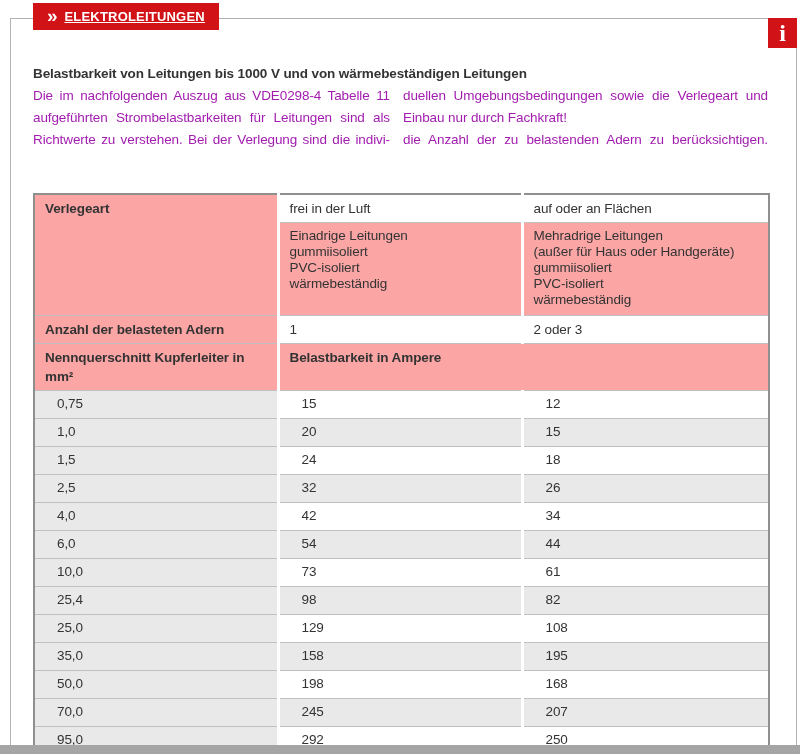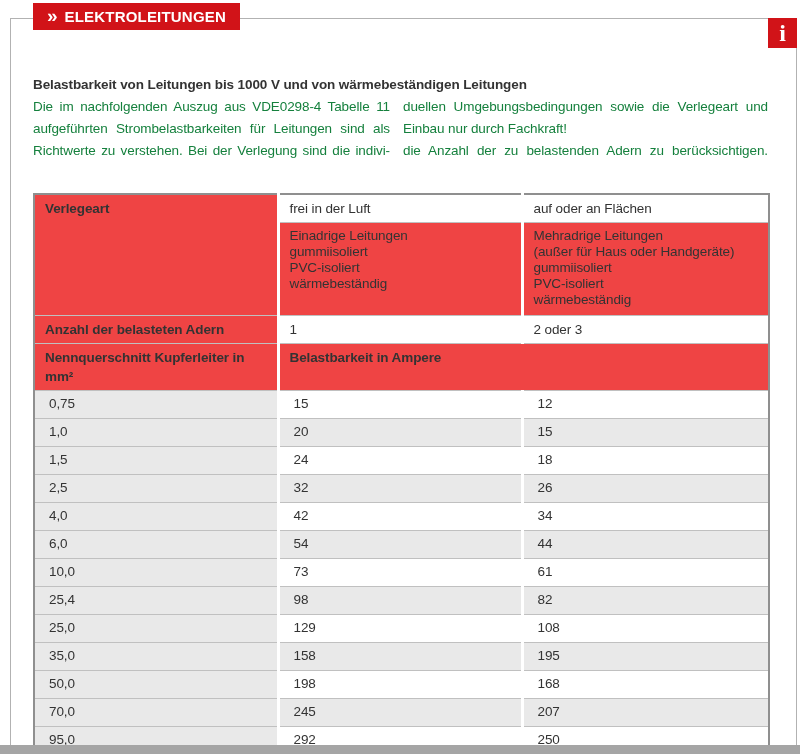--- a/index.html
+++ b/index.html
@@ -13,46 +13,46 @@
   #border-top { left:10px; top:18px; width:787px; height:1px; }
   #border-left { left:10px; top:18px; width:1px; height:727px; }
   #border-right { left:796px; top:18px; width:1px; height:727px; }
   #footer-bar { position:absolute; left:0; top:745px; width:800px; height:9px; background:#a5a5a5; }
 
   #banner {
     position:absolute; left:33px; top:3px; height:27px; background:#d11318;
     color:#ffffff; display:flex; align-items:center; padding:0 14px;
   }
   #banner .chev { font-size:19px; font-weight:700; line-height:1; margin-right:7px; transform:translateY(-1px); }
-  #banner .lbl { font-size:15px; font-weight:700; letter-spacing:0.2px; }
+  #banner .lbl { font-size:13px; font-weight:700; letter-spacing:0.2px;text-decoration:underline; }
 
   #info-box {
     position:absolute; left:768px; top:18px; width:29px; height:30px; background:#d11318;
     color:#ffffff; display:flex; align-items:center; justify-content:center;
     font-family:"Liberation Serif","DejaVu Serif",serif; font-size:24px; font-weight:700;
   }
 
-  #intro { position:absolute; left:33px; top:74px; width:735px; }
+  #intro { position:absolute; left:33px; top:63px; width:735px; }
   #intro-title { font-size:13.5px; line-height:22px; font-weight:700; color:#333333; }
   #intro-cols { display:flex; gap:13px; }
   #intro-col-left  { width:357px; }
   #intro-col-right { width:365px; }
-  .tline { font-size:13.5px; line-height:22px; color:#15803d; }
+  .tline { font-size:13.5px; line-height:22px; color:#a21caf; }
   .tline.just { text-align:justify; text-align-last:justify; }
 
   #table-wrap { position:absolute; left:33px; top:193px; width:735px; }
   table { border-collapse:collapse; table-layout:fixed; width:735px;
           border:2px solid #8f8f8f; border-bottom-width:3px; }
   td, th { font-size:13.5px; line-height:19px; color:#333333; text-align:left;
            vertical-align:top; padding:4px 10px 4px; border-top:1px solid #c0c0c0; }
-  .gray { background:#ef4444;margin-top:32px; }
+  .gray { background:#fca5a5;margin-top:32px; }
   .b { font-weight:700; }
   .desc { line-height:16px; padding:5px 10px 7px; white-space:pre-line; }
   .gut { border-left:3px solid #ffffff; }
-  tr.data td { line-height:18px; padding:4px 14px 5px; }
+  tr.data td { line-height:18px; padding:4px 22px 5px; }
   tr.data td.c1 { background:#e9e9e9; }
   tr.data.alt td.val { background:#e9e9e9; }
 </style>
 </head>
 <body>
 
 <div id="page">
 
   <div id="border-top" class="rule"></div>
   <div id="border-left" class="rule"></div>

